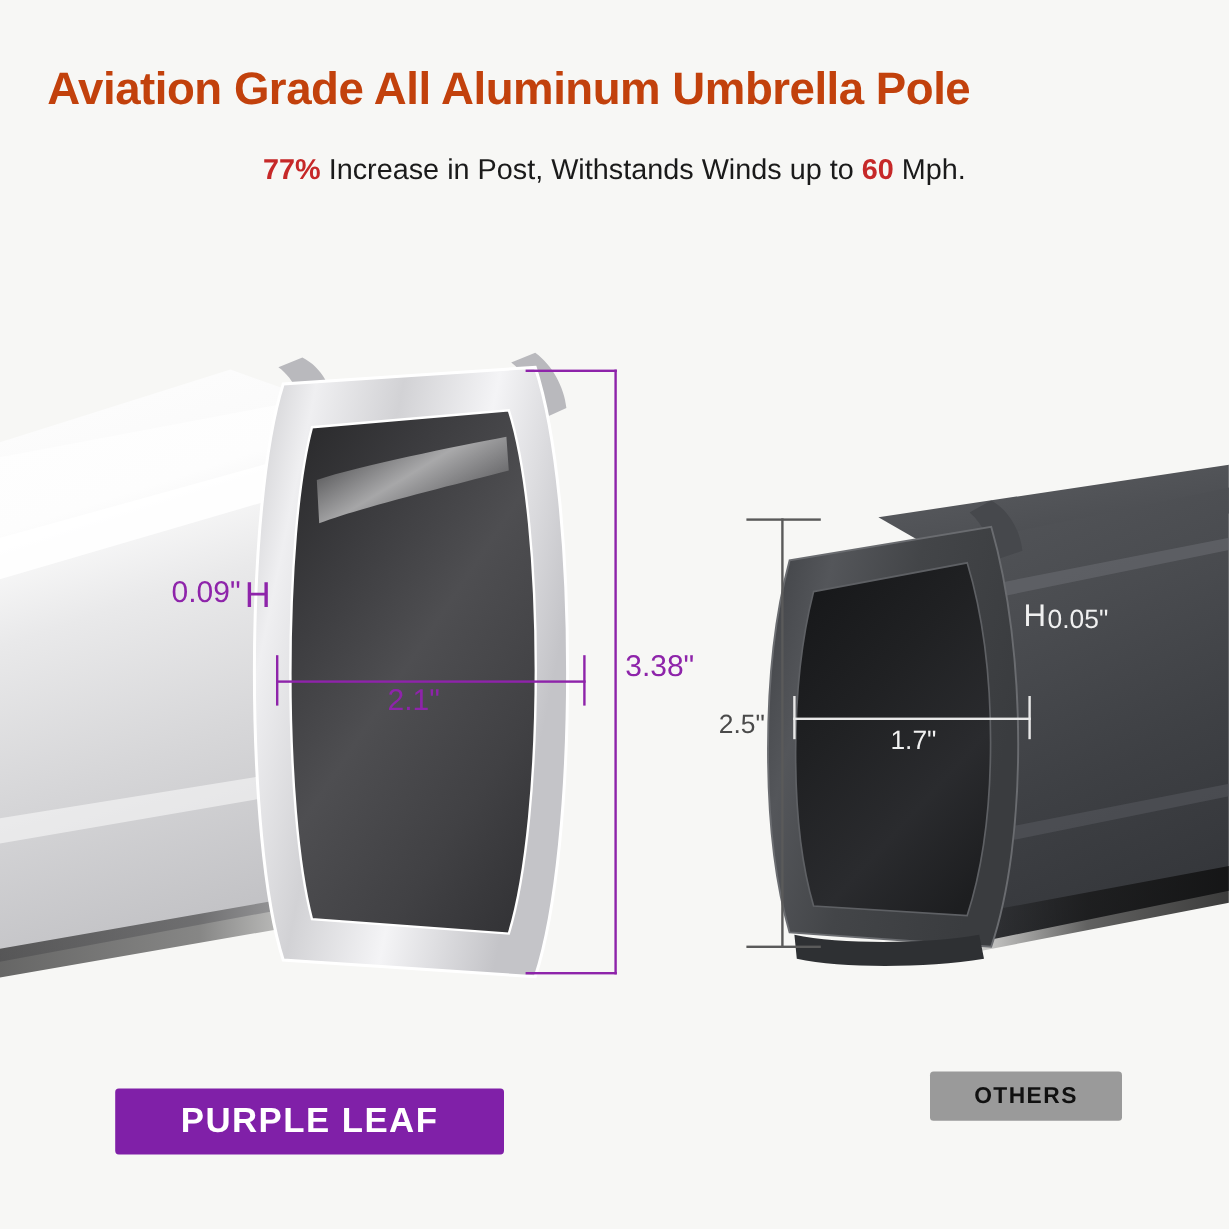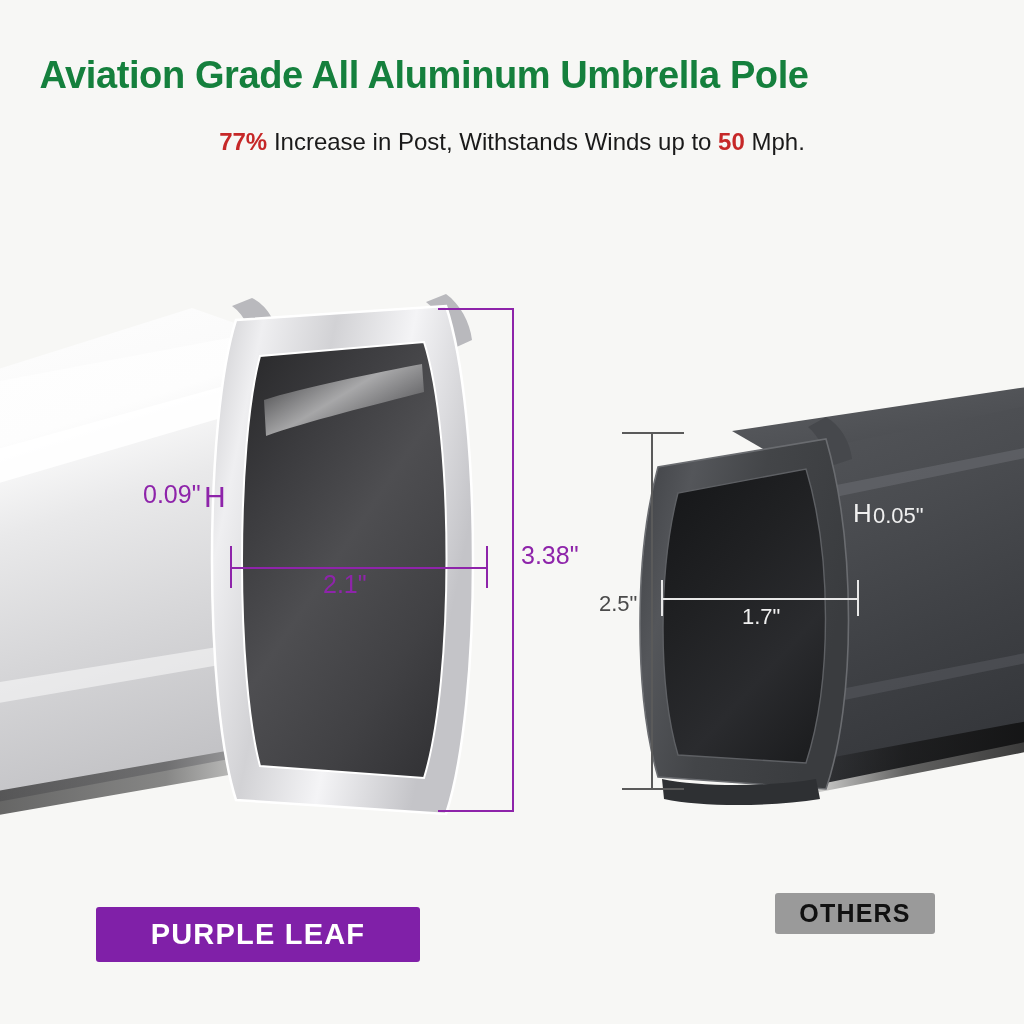--- a/index.html
+++ b/index.html
@@ -16,21 +16,21 @@
     position:relative;
     width:1024px; height:1024px;
     background:#f7f7f5;
   }
 
   
   .title {
     position:absolute; left:0; top:54px; width:848px;
     text-align:center;
     font-size:38px; font-weight:bold; letter-spacing:-0.4px;
-    color:#15803d;
+    color:#c2410c;
     white-space:nowrap;
   }
   .subtitle {
     position:absolute; left:0; top:128px; width:1024px;
     text-align:center;
     font-size:24px; color:#1a1a1a;
     white-space:nowrap;
   }
   .subtitle .hl { color:#c62828; font-weight:bold; }
 
@@ -97,32 +97,32 @@
     background:#8020a8;
     color:#ffffff;
     font-size:29px;
     margin-top:21px;
   }
   #badge-others {
     left:775px; top:893px;
     width:160px; height:41px;
     background:#9a9a9a;
     color:#111111;
-    font-size:25px;
+    font-size:19px;
   }
 </style>
 </head>
 <body>
 
 <div id="stage">
 
   <div class="title">Aviation Grade All Aluminum Umbrella Pole</div>
 
   <div class="subtitle">
-    <span class="hl">77%</span><span> Increase in Post, Withstands Winds up to </span><span class="hl">50</span><span> Mph.</span>
+    <span class="hl">77%</span><span> Increase in Post, Withstands Winds up to </span><span class="hl">60</span><span> Mph.</span>
   </div>
 
   <div id="left-pole">
     <svg class="pole-svg" viewBox="0 0 560 560" preserveAspectRatio="none">
       <defs>
         <linearGradient id="alBody" x1="0" y1="0" x2="0.25" y2="1">
           <stop offset="0%" stop-color="#ffffff"></stop>
           <stop offset="28%" stop-color="#fdfdfd"></stop>
           <stop offset="46%" stop-color="#e9e9ea"></stop>
           <stop offset="72%" stop-color="#d6d6d8"></stop>

